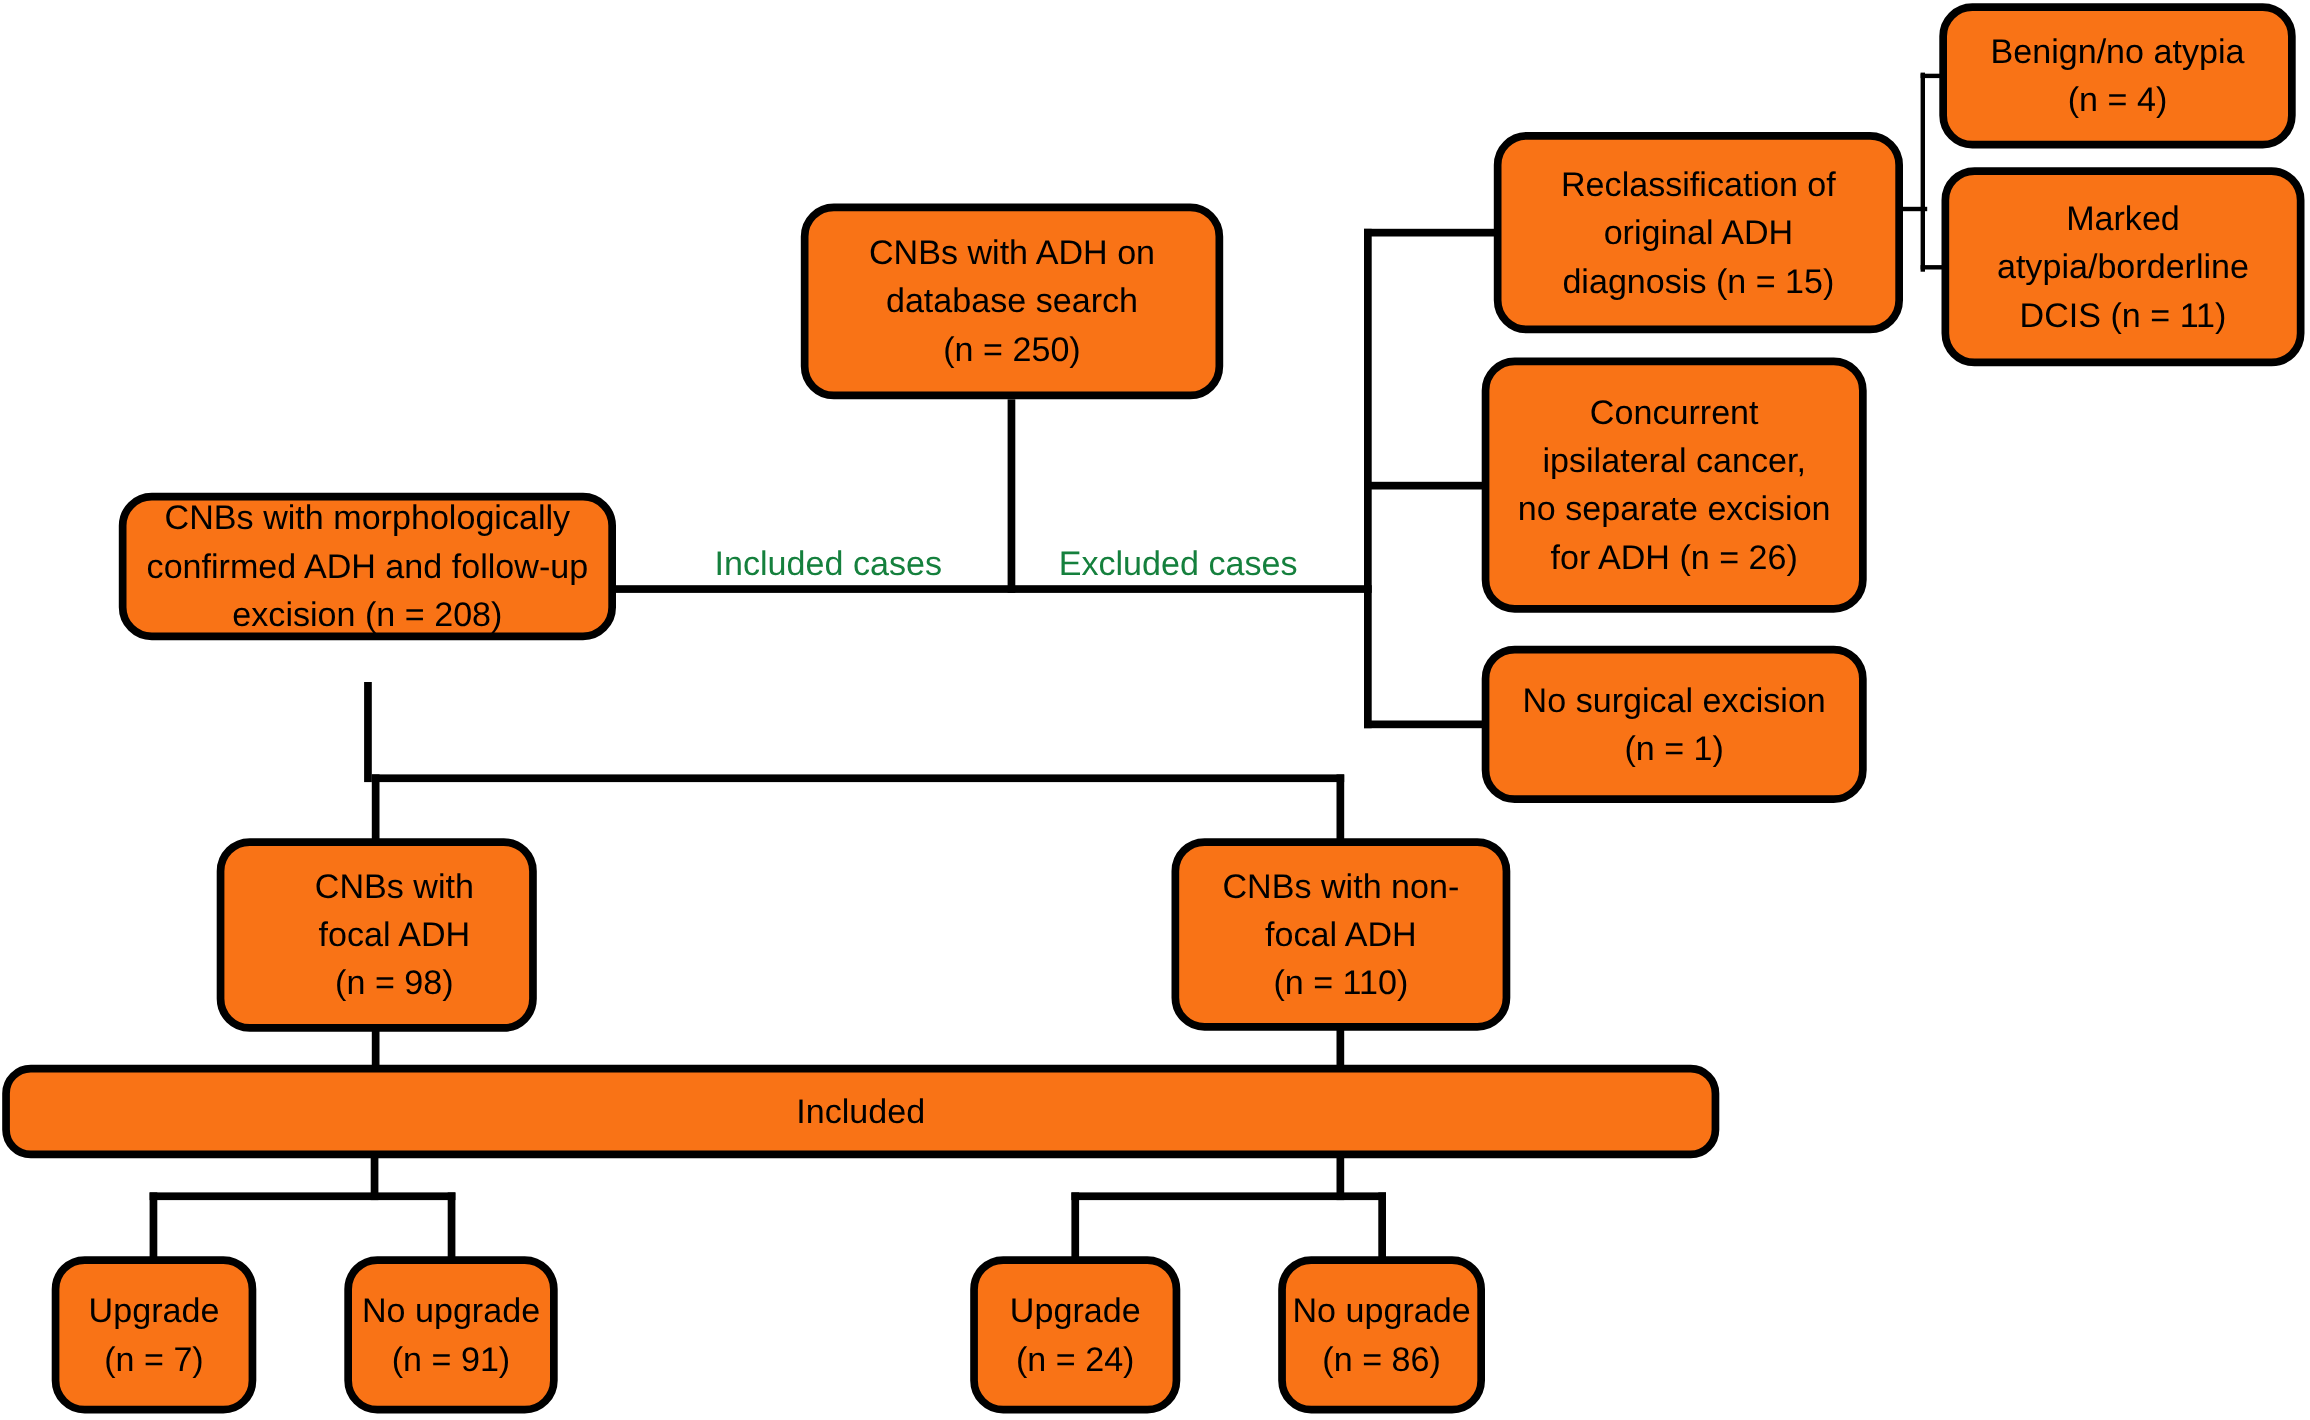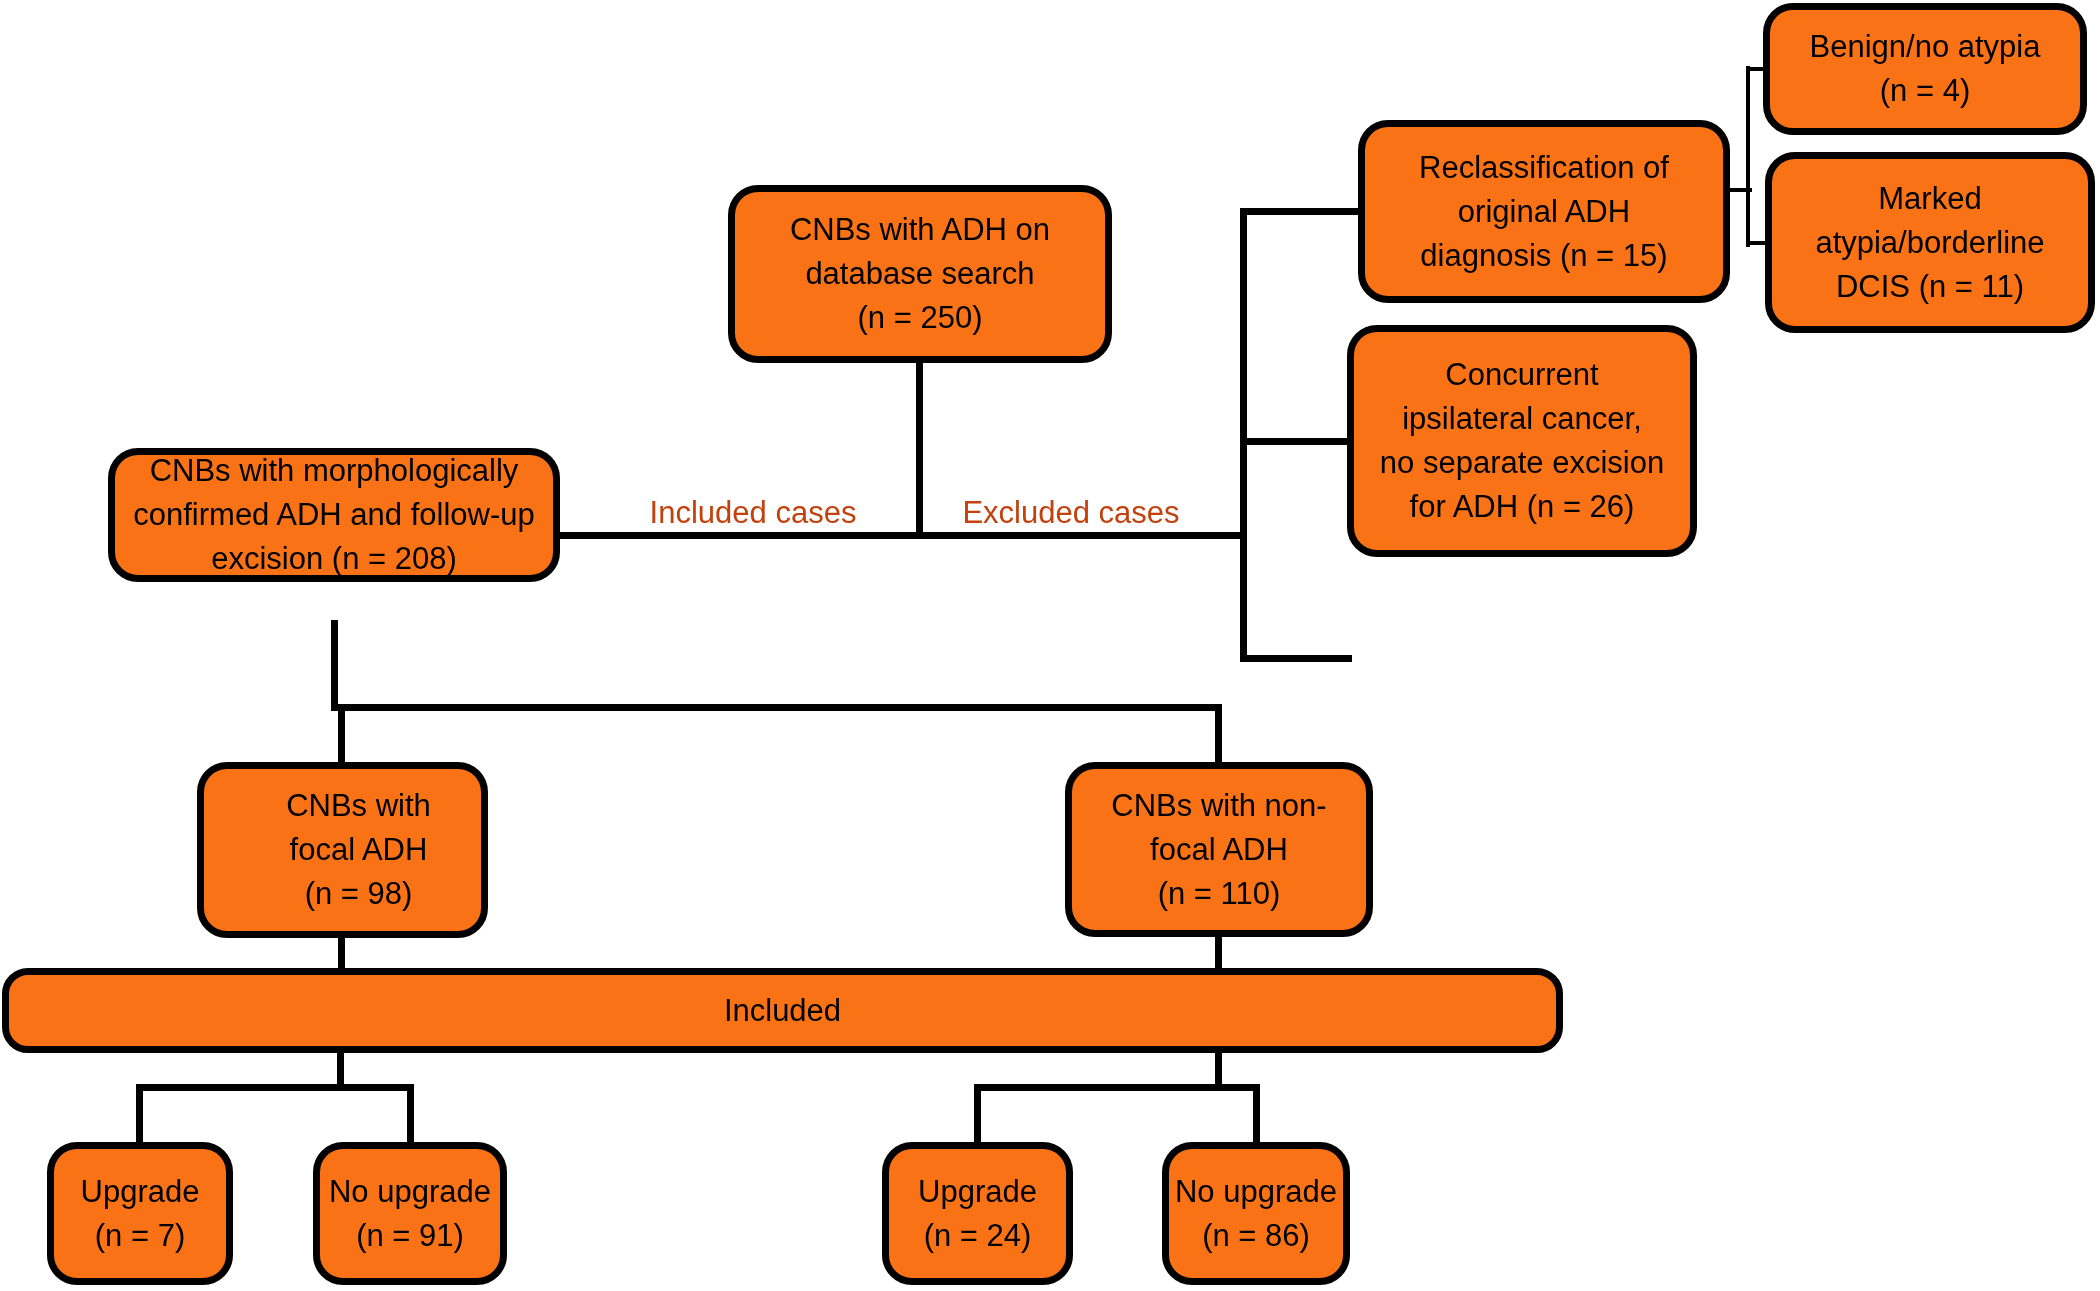--- a/index.html
+++ b/index.html
@@ -41,21 +41,21 @@
     position: absolute;
     background: #000000;
     z-index: 1;
   }
   .edge-label {
     position: absolute;
     width: 300px;
     text-align: center;
     font-size: 31px;
     line-height: 38px;
-    color: #c2410c;
+    color: #15803d;
     z-index: 3;
     background: transparent;
   }
 </style>
 </head>
 <body>
 
 <div class="canvas">
 
   <div class="line" style="left:916px; top:363px; width:7px; height:176px;"></div>
@@ -163,14 +163,18 @@
 DCIS (n = 11)</span>
   </div>
 
   <div class="box gray" style="left:1347px; top:325px; width:350px; height:232px;">
     <span class="box-text">Concurrent
 ipsilateral cancer,
 no separate excision
 for ADH (n = 26)</span>
   </div>
 
+  <div class="box gray" style="left:1347px; top:587px; width:350px; height:143px;">
+    <span class="box-text">No surgical excision
+(n = 1)</span>
+  </div>
 
 </div>
 
 </body></html>

